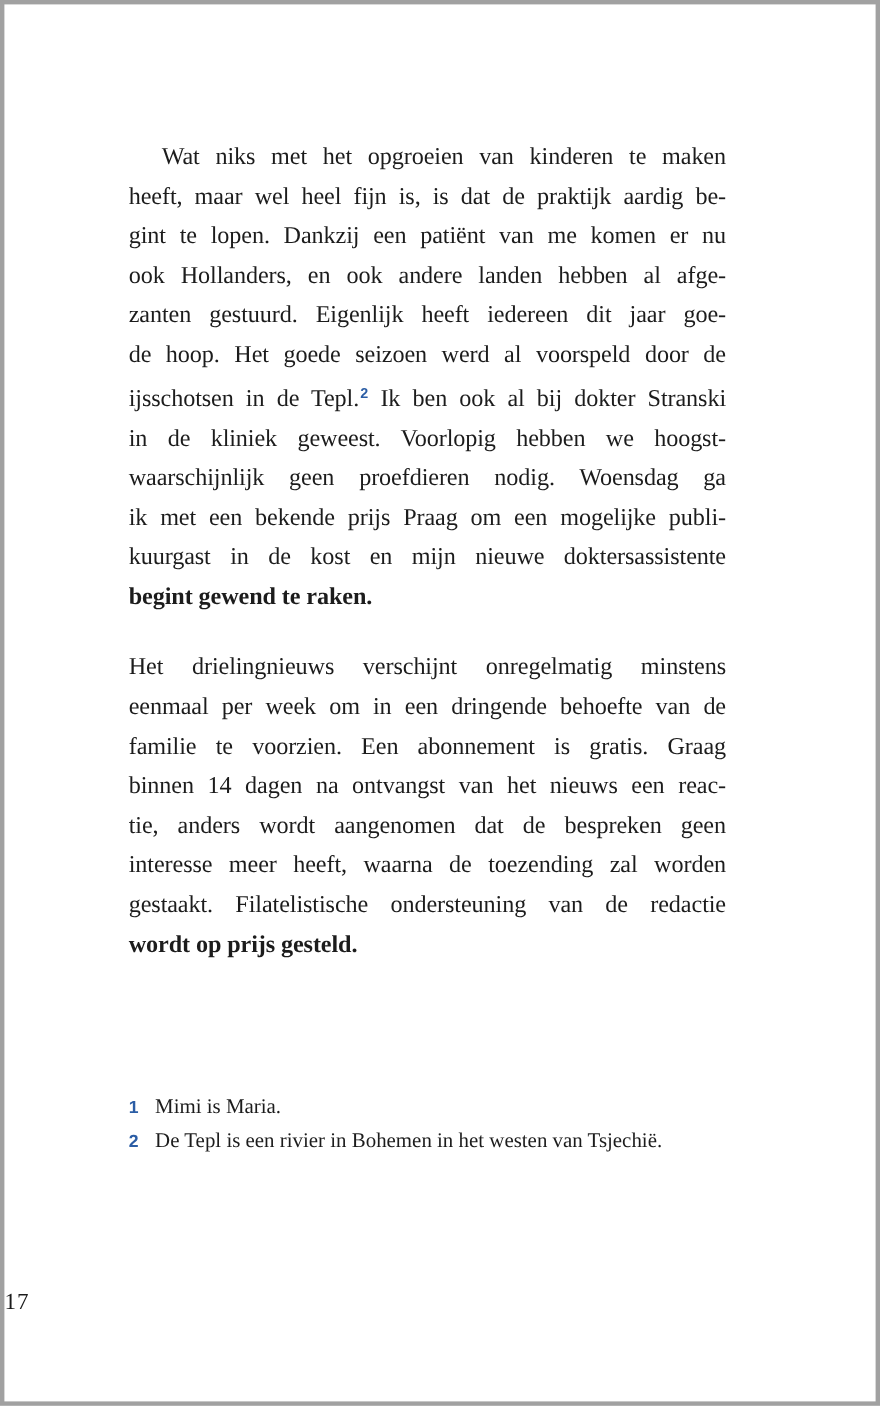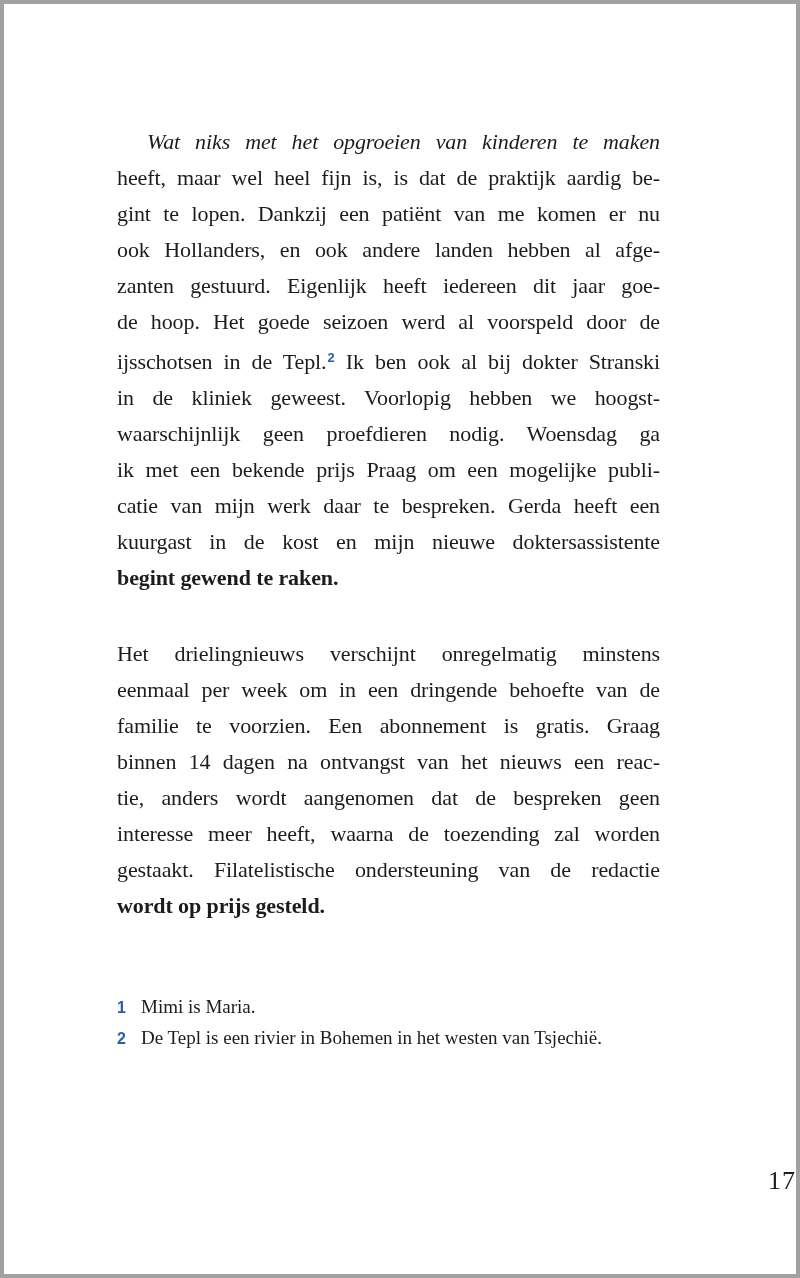--- a/index.html
+++ b/index.html
@@ -23,31 +23,31 @@
     background: var(--page-bg);
     border: 4px solid var(--border-grey);
     overflow: hidden;
   }
   .body-text {
     position: absolute;
     left: 113px;
     top: 120px;
     width: 543px;
   }
-  .paragraph + .paragraph { margin-top: 40px; }
+  .paragraph + .paragraph { margin-top: 28px; }
   .line {
     font-size: 22px;
     line-height: 36px;
     letter-spacing: -0.1px;
     text-align: justify;
     text-align-last: justify;
     white-space: normal;
   }
   .line.last { text-align-last: left; font-weight: bold; }
-  .line.indent { text-indent: 30px; font-style: italic; }
+  .line.indent { text-indent: 30px; }
   .fn-ref {
     color: var(--accent-blue);
     font-family: "Liberation Sans", sans-serif;
     font-weight: bold;
     font-size: 13px;
     vertical-align: 7px;
     letter-spacing: 0;
     margin-left: 1px;
   }
   .footnotes {
@@ -68,43 +68,42 @@
     font-family: "Liberation Sans", sans-serif;
     font-weight: bold;
     font-size: 16px;
   }
   .fn-text { flex: 1; }
   .page-number {
     position: absolute;
     left: 0;
     bottom: 78px;
     width: 100%;
-    text-align: right;
-    font-size: 26px;
+    text-align: left;
+    font-size: 21px;
     letter-spacing: 1px;
   }
 </style>
 </head>
 <body>
 
 <div class="page-frame">
 
   <div class="body-text">
       <div class="paragraph">
         <div class="line indent">Wat niks met het opgroeien van kinderen te maken</div>
         <div class="line">heeft, maar wel heel fijn is, is dat de praktijk aardig be-</div>
         <div class="line">gint te lopen. Dankzij een patiënt van me komen er nu</div>
         <div class="line">ook Hollanders, en ook andere landen hebben al afge-</div>
         <div class="line">zanten gestuurd. Eigenlijk heeft iedereen dit jaar goe-</div>
         <div class="line">de hoop. Het goede seizoen werd al voorspeld door de</div>
         <div class="line">ijsschotsen in de Tepl.<sup class="fn-ref">2</sup> Ik ben ook al bij dokter Stranski</div>
         <div class="line">in de kliniek geweest. Voorlopig hebben we hoogst-</div>
         <div class="line">waarschijnlijk geen proefdieren nodig. Woensdag ga</div>
         <div class="line">ik met een bekende prijs Praag om een mogelijke publi-</div>
-        <div class="line">catie van mijn werk daar te bespreken. Gerda heeft een</div>
         <div class="line">kuurgast in de kost en mijn nieuwe doktersassistente</div>
         <div class="line last">begint gewend te raken.</div>
       </div>
       <div class="paragraph">
         <div class="line">Het drielingnieuws verschijnt onregelmatig minstens</div>
         <div class="line">eenmaal per week om in een dringende behoefte van de</div>
         <div class="line">familie te voorzien. Een abonnement is gratis. Graag</div>
         <div class="line">binnen 14 dagen na ontvangst van het nieuws een reac-</div>
         <div class="line">tie, anders wordt aangenomen dat de bespreken geen</div>
         <div class="line">interesse meer heeft, waarna de toezending zal worden</div>

